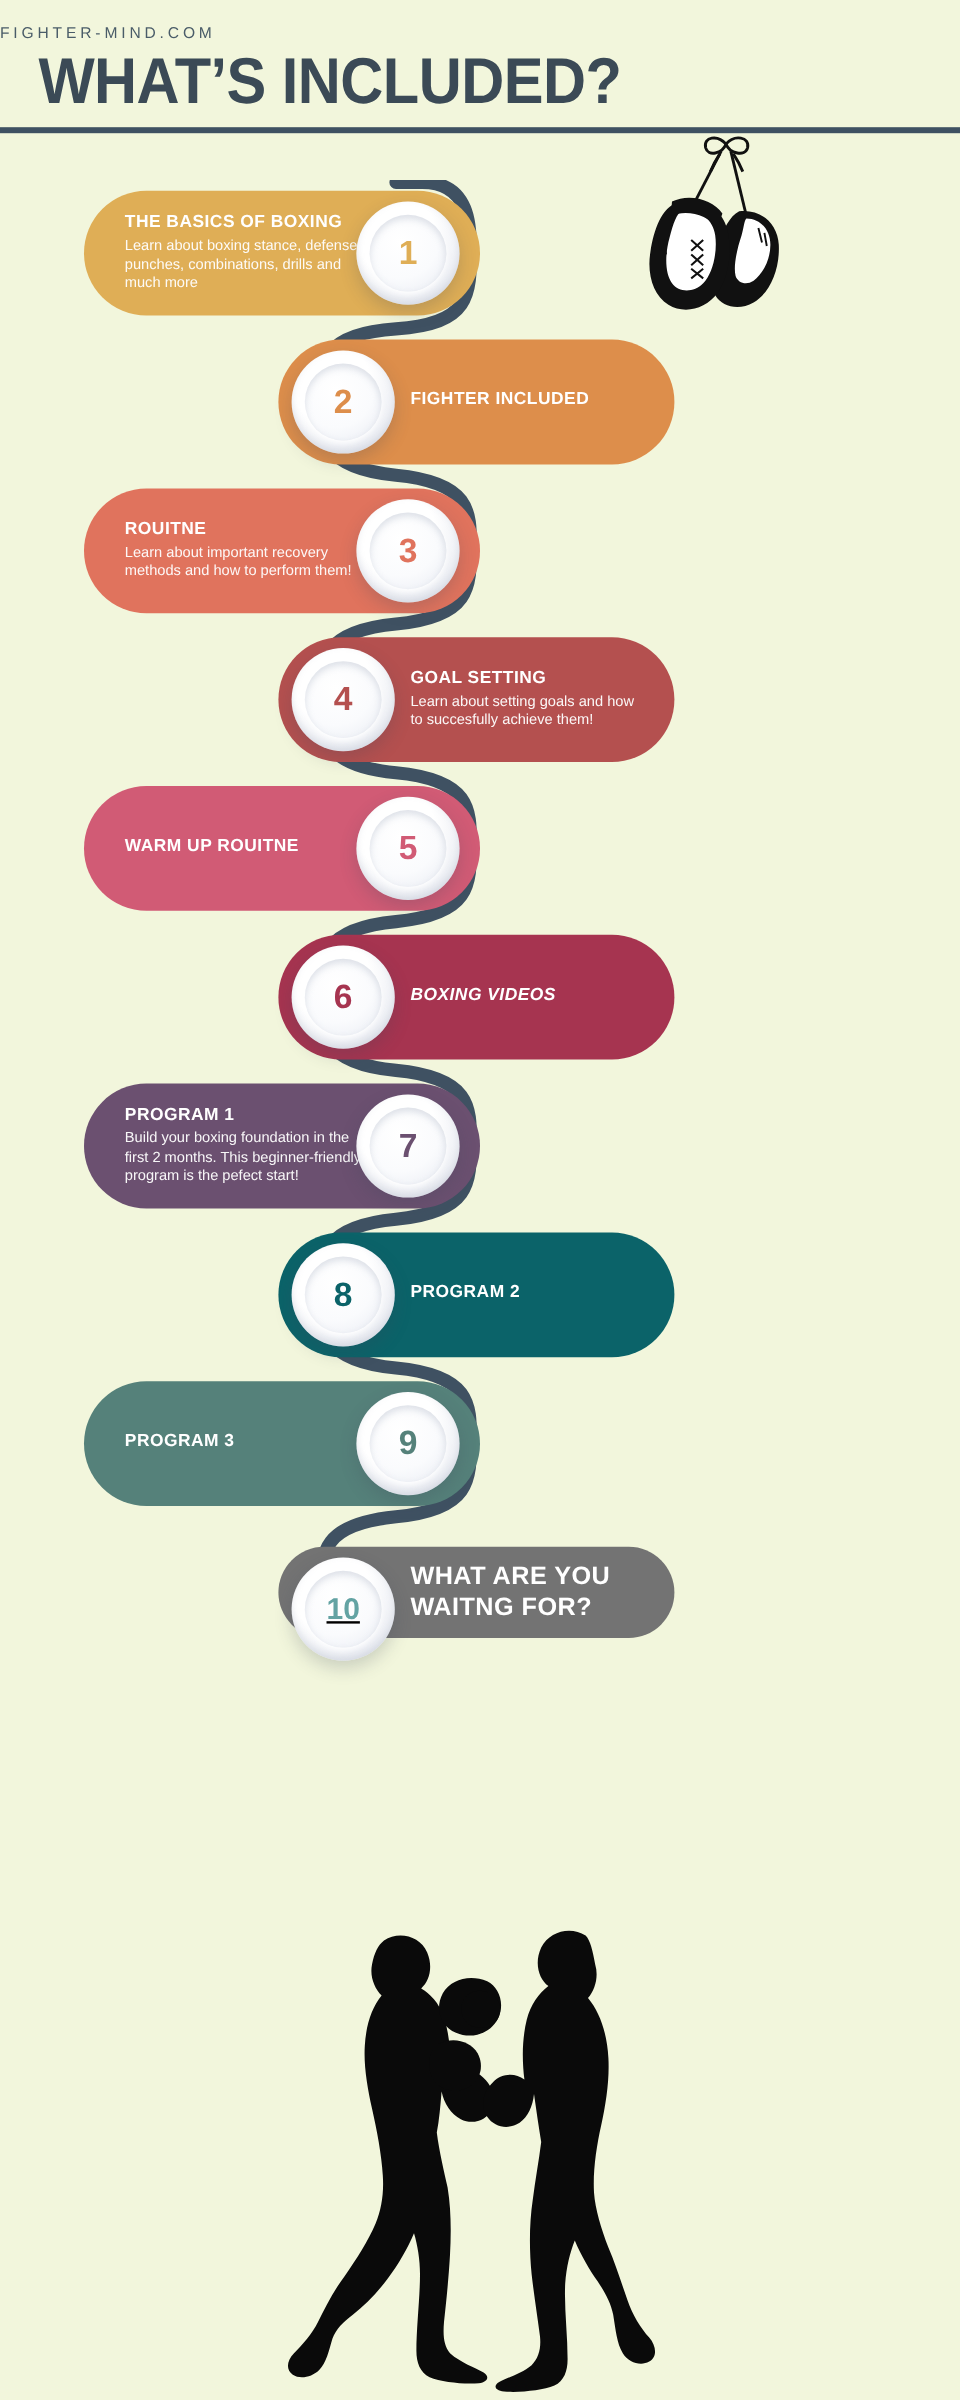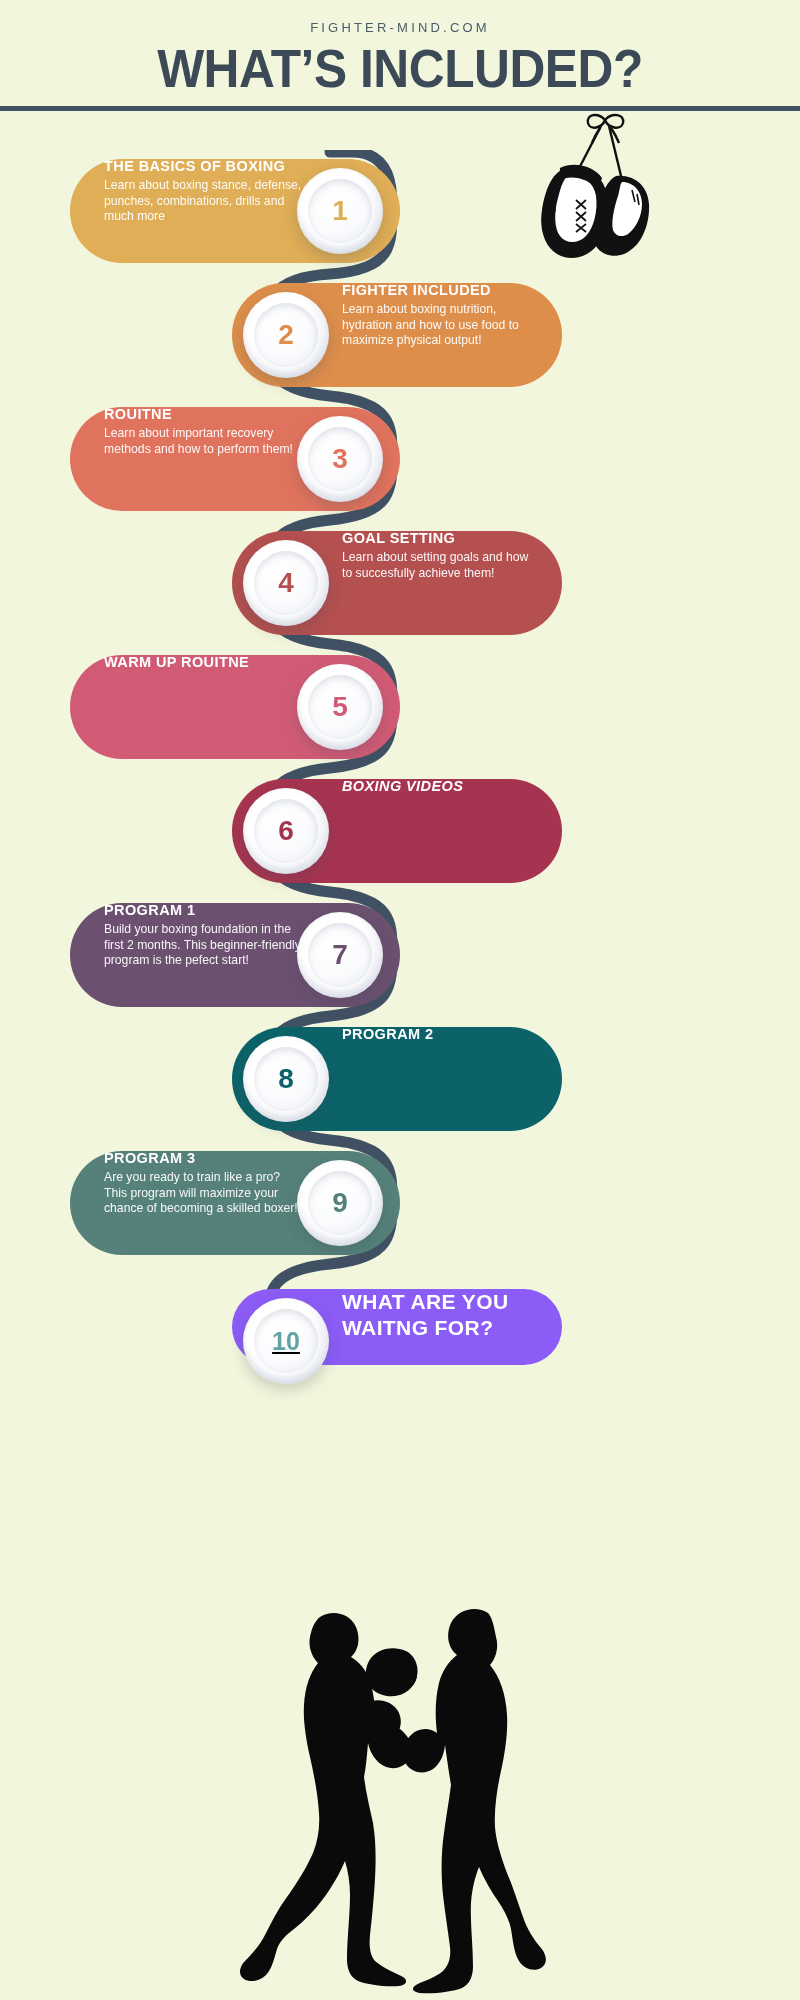--- a/index.html
+++ b/index.html
@@ -16,21 +16,21 @@
     font-family: "Liberation Sans", sans-serif;
     position: relative;
   }
 
   
   .header {
     position: absolute;
     top: 0; left: 0;
     width: 800px;
     height: 110px;
-    text-align: center;
+    text-align: left;
   }
 
   .site-url {
     margin-top: 20px;
     font-size: 13px;
     letter-spacing: 3.2px;
     color: #4a5c68;
     font-weight: 400;
     font-family: "Liberation Sans", sans-serif;
   }
@@ -73,21 +73,21 @@
     height: 1320px;
     pointer-events: none;
   }
 
   
   .card {
     position: absolute;
     height: 104px;
     border-radius: 52px;
     display: flex;
-    align-items: flex-start;
+    align-items: center;
   }
 
   .card.left  { left: 70px;  width: 330px; padding-left: 34px;  padding-right: 96px; }
   .card.right { left: 232px; width: 330px; padding-left: 110px; padding-right: 24px; }
 
   .card-text { width: 100%; }
 
   .card-title {
     color: #ffffff;
     font-size: 14.5px;
@@ -246,21 +246,20 @@
         <div class="card-title">THE BASICS OF BOXING</div>
         <div class="card-desc">Learn about boxing stance, defense, punches, combinations, drills and much more</div>
       </div>
     </div>
     <div class="badge" style="top: 168px; left: 297px;">
       <span class="badge-num" style="color: rgb(223, 174, 86);">1</span>
     </div>
     <div class="card right" style="top: 283px; background: rgb(221, 142, 75);">
       <div class="card-text">
         <div class="card-title">FIGHTER INCLUDED</div>
-        <div class="card-desc">Learn about boxing nutrition, hydration and how to use food to maximize physical output!</div>
       </div>
     </div>
     <div class="badge" style="top: 292px; left: 243px;">
       <span class="badge-num" style="color: rgb(221, 142, 75);">2</span>
     </div>
     <div class="card left" style="top: 407px; background: rgb(224, 115, 93);">
       <div class="card-text">
         <div class="card-title">ROUITNE</div>
         <div class="card-desc">Learn about important recovery methods and how to perform them!</div>
       </div>
@@ -306,27 +305,26 @@
       <div class="card-text">
         <div class="card-title">PROGRAM 2</div>
       </div>
     </div>
     <div class="badge" style="top: 1036px; left: 243px;">
       <span class="badge-num" style="color: rgb(11, 99, 105);">8</span>
     </div>
     <div class="card left" style="top: 1151px; background: rgb(85, 129, 122);">
       <div class="card-text">
         <div class="card-title">PROGRAM 3</div>
-        <div class="card-desc">Are you ready to train like a pro? This program will maximize your chance of becoming a skilled boxer!</div>
       </div>
     </div>
     <div class="badge" style="top: 1160px; left: 297px;">
       <span class="badge-num" style="color: rgb(85, 129, 122);">9</span>
     </div>
-    <div class="card right cta" style="top: 1289px; background: #8b5cf6;">
+    <div class="card right cta" style="top: 1289px; background: #737373;">
       <div class="card-text">
         <div class="card-title">WHAT ARE YOU WAITNG FOR?</div>
       </div>
     </div>
     <div class="badge ten" style="top: 1298px; left: 243px; text-decoration: underline;">
       <span class="badge-num" style="color: rgb(99, 163, 163);">10</span>
     </div>
   </div>
 
 <div class="boxers">

